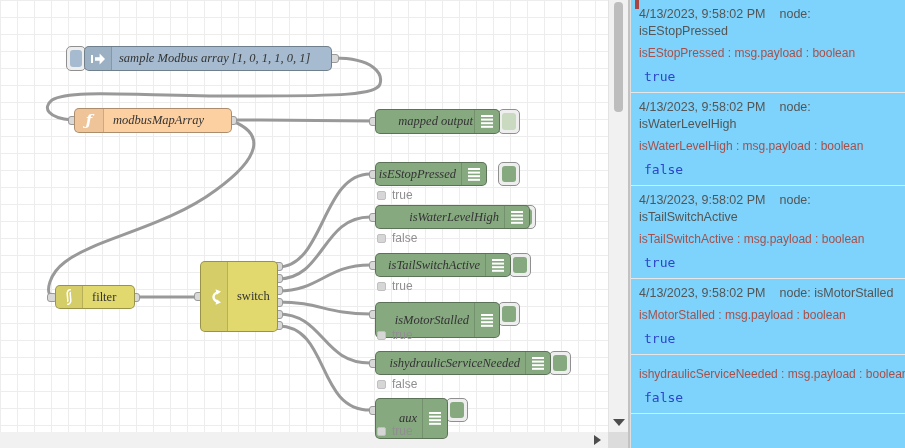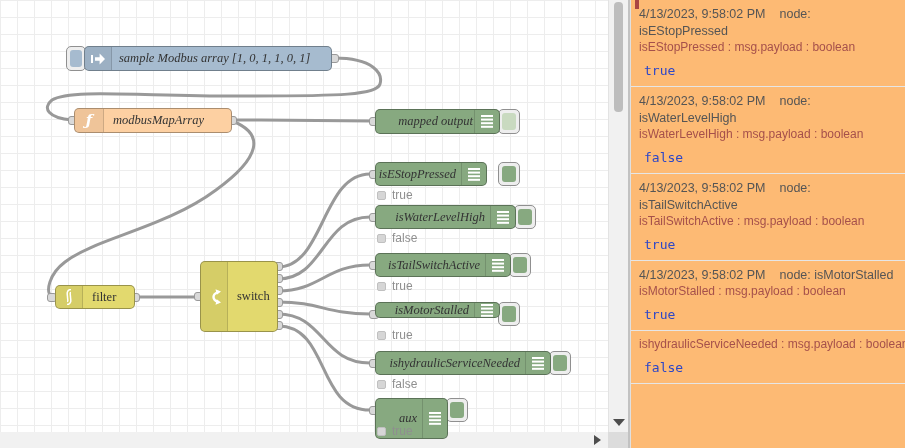--- a/index.html
+++ b/index.html
@@ -55,27 +55,27 @@
   .vthumb{position:absolute;left:5px;top:2px;width:9px;height:110px;background:#bdbdbd;border-radius:4px;}
   .arrow-down{position:absolute;left:4px;top:419px;width:0;height:0;
     border-left:6px solid transparent;border-right:6px solid transparent;border-top:7px solid #4d4d4d;}
   .hscroll{position:absolute;left:0;top:432px;width:608px;height:16px;background:#f1f1f1;}
   .arrow-right{position:absolute;left:594px;top:3px;width:0;height:0;
     border-top:5px solid transparent;border-bottom:5px solid transparent;border-left:7px solid #4d4d4d;}
   .corner{position:absolute;left:608px;top:432px;width:20px;height:16px;background:#dcdcdc;}
 
   
   .divider{position:absolute;left:628px;top:0;width:2px;height:448px;background:#c2c2c2;}
-  .sidebar{position:absolute;left:630px;top:0;width:275px;height:448px;background:#fdba74;
+  .sidebar{position:absolute;left:630px;top:0;width:275px;height:448px;background:#7dd3fc;
     border-left:1px solid #e0e0e0;box-sizing:border-box;overflow:hidden;}
   .sidebar-fragment{position:absolute;left:4px;top:0;width:4px;height:9px;background:#a94442;}
   .msg{padding:6px 8px 8px 8px;border-bottom:1px solid #e6e6e6;}
   .msg-meta{font-size:12.5px;color:#555;line-height:17px;}
   .msg-time{margin-right:14px;}
-  .msg-path{color:#a5504b;font-size:12px;white-space:nowrap;line-height:15px;}
+  .msg-path{color:#a5504b;font-size:12px;margin-top:6px;white-space:nowrap;line-height:15px;}
   .msg-value{color:#2c46c8;font-family:"DejaVu Sans Mono",monospace;font-size:13px;
     margin-top:8px;padding-left:5px;line-height:15px;}
 </style>
 </head>
 <body>
 
 <div class="app">
 
   <div class="canvas">
 
@@ -152,21 +152,21 @@
     </div>
     <div class="status" style="left:377px;top:188px;">
       <span class="sq"></span>
       <span>true</span>
     </div>
 
     <span class="port" style="left:369px;top:213px;"></span>
     <div class="tab" style="left:514px;top:205px;width:22px;height:24px;">
       <span class="fillsq fill-green"></span>
     </div>
-    <div class="node debug italic" style="left:375px;top:205px;width:141px;height:24px;">
+    <div class="node debug italic" style="left:375px;top:205px;width:155px;height:24px;">
       <span class="lbl" style="justify-content:flex-end;padding-right:30px;">isWaterLevelHigh</span>
       <span class="iconzone-r" style="width:24px;">
         <svg width="12" height="13">
             <g fill="#fff">
               <rect y="0" width="12" height="2"></rect>
               <rect y="3.6" width="12" height="2"></rect>
               <rect y="7.2" width="12" height="2"></rect>
               <rect y="10.8" width="12" height="2"></rect>
             </g>
           </svg>
@@ -196,21 +196,21 @@
     </div>
     <div class="status" style="left:377px;top:279px;">
       <span class="sq"></span>
       <span>true</span>
     </div>
 
     <span class="port" style="left:369px;top:310px;"></span>
     <div class="tab" style="left:498px;top:302px;width:22px;height:24px;">
       <span class="fillsq fill-green"></span>
     </div>
-    <div class="node debug italic" style="left:375px;top:302px;width:125px;height:16px;">
+    <div class="node debug italic" style="left:375px;top:302px;width:125px;height:36px;">
       <span class="lbl" style="justify-content:flex-end;padding-right:30px;">isMotorStalled</span>
       <span class="iconzone-r" style="width:24px;">
         <svg width="12" height="13">
             <g fill="#fff">
               <rect y="0" width="12" height="2"></rect>
               <rect y="3.6" width="12" height="2"></rect>
               <rect y="7.2" width="12" height="2"></rect>
               <rect y="10.8" width="12" height="2"></rect>
             </g>
           </svg>

